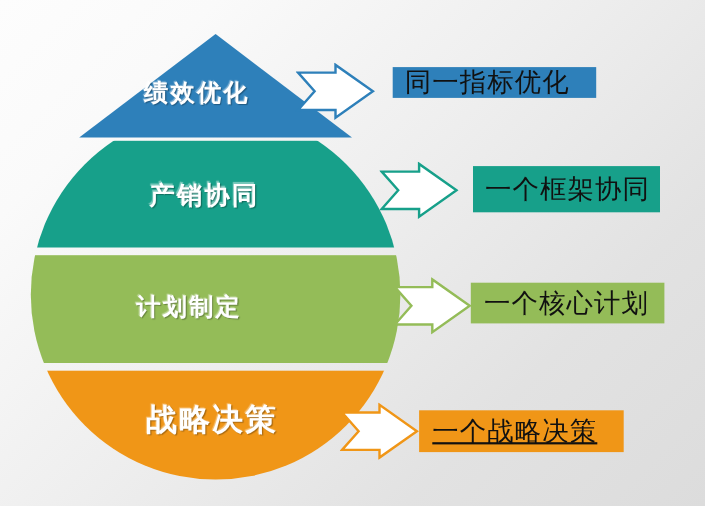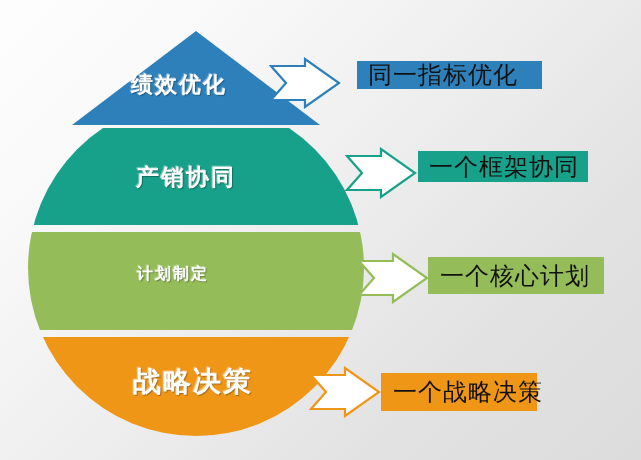--- a/index.html
+++ b/index.html
@@ -30,43 +30,43 @@
     position: absolute;
     color: #ffffff;
     font-weight: bold;
     letter-spacing: 2px;
     white-space: nowrap;
     text-shadow: 1px 1px 1px rgba(0,0,0,0.30),
                  -1px -1px 1px rgba(255,255,255,0.45);
   }
   .tier-label.t0 { left: 131px; top: 70px;  font-size: 22px; }
   .tier-label.t1 { left: 136px; top: 162px; font-size: 23px; }
-  .tier-label.t2 { left: 137px; top: 264px; font-size: 16px; text-align: right; }
+  .tier-label.t2 { left: 124px; top: 264px; font-size: 22px; text-align: right; }
   .tier-label.t3 { left: 133px; top: 363px; font-size: 28px; }
 
   
   .arrow {
     position: absolute;
   }
 
   
   .callout {
     position: absolute;
     display: flex;
     align-items: center;
     color: #111111;
     font-size: 24px;
     letter-spacing: 1px;
     white-space: nowrap;
     box-sizing: border-box;
   }
   .callout.c0 { left: 336px; top: 61px;  width: 185px; height: 28px; padding-left: 11px; background: #2e80ba; margin-left: 21px; }
-  .callout.c1 { left: 418px; top: 151px; width: 170px; height: 31px; padding-left: 11px; background: #17a08a; }
+  .callout.c1 { left: 430px; top: 151px; width: 170px; height: 42px; padding-left: 11px; background: #17a08a; }
   .callout.c2 { left: 428px; top: 257px; width: 176px; height: 37px; padding-left: 12px; background: #94bc58; }
-  .callout.c3 { left: 381px; top: 373px; width: 156px; height: 38px; padding-left: 12px; background: #f09617; }
+  .callout.c3 { left: 381px; top: 373px; width: 186px; height: 38px; padding-left: 12px; background: #f09617; text-decoration: underline; }
 </style>
 </head>
 <body>
 
 <div id="canvas">
 
   <svg class="droplet-svg" width="641" height="460" viewBox="0 0 641 460">
     <defs>
 
       <clipPath id="clip-tier-top">

